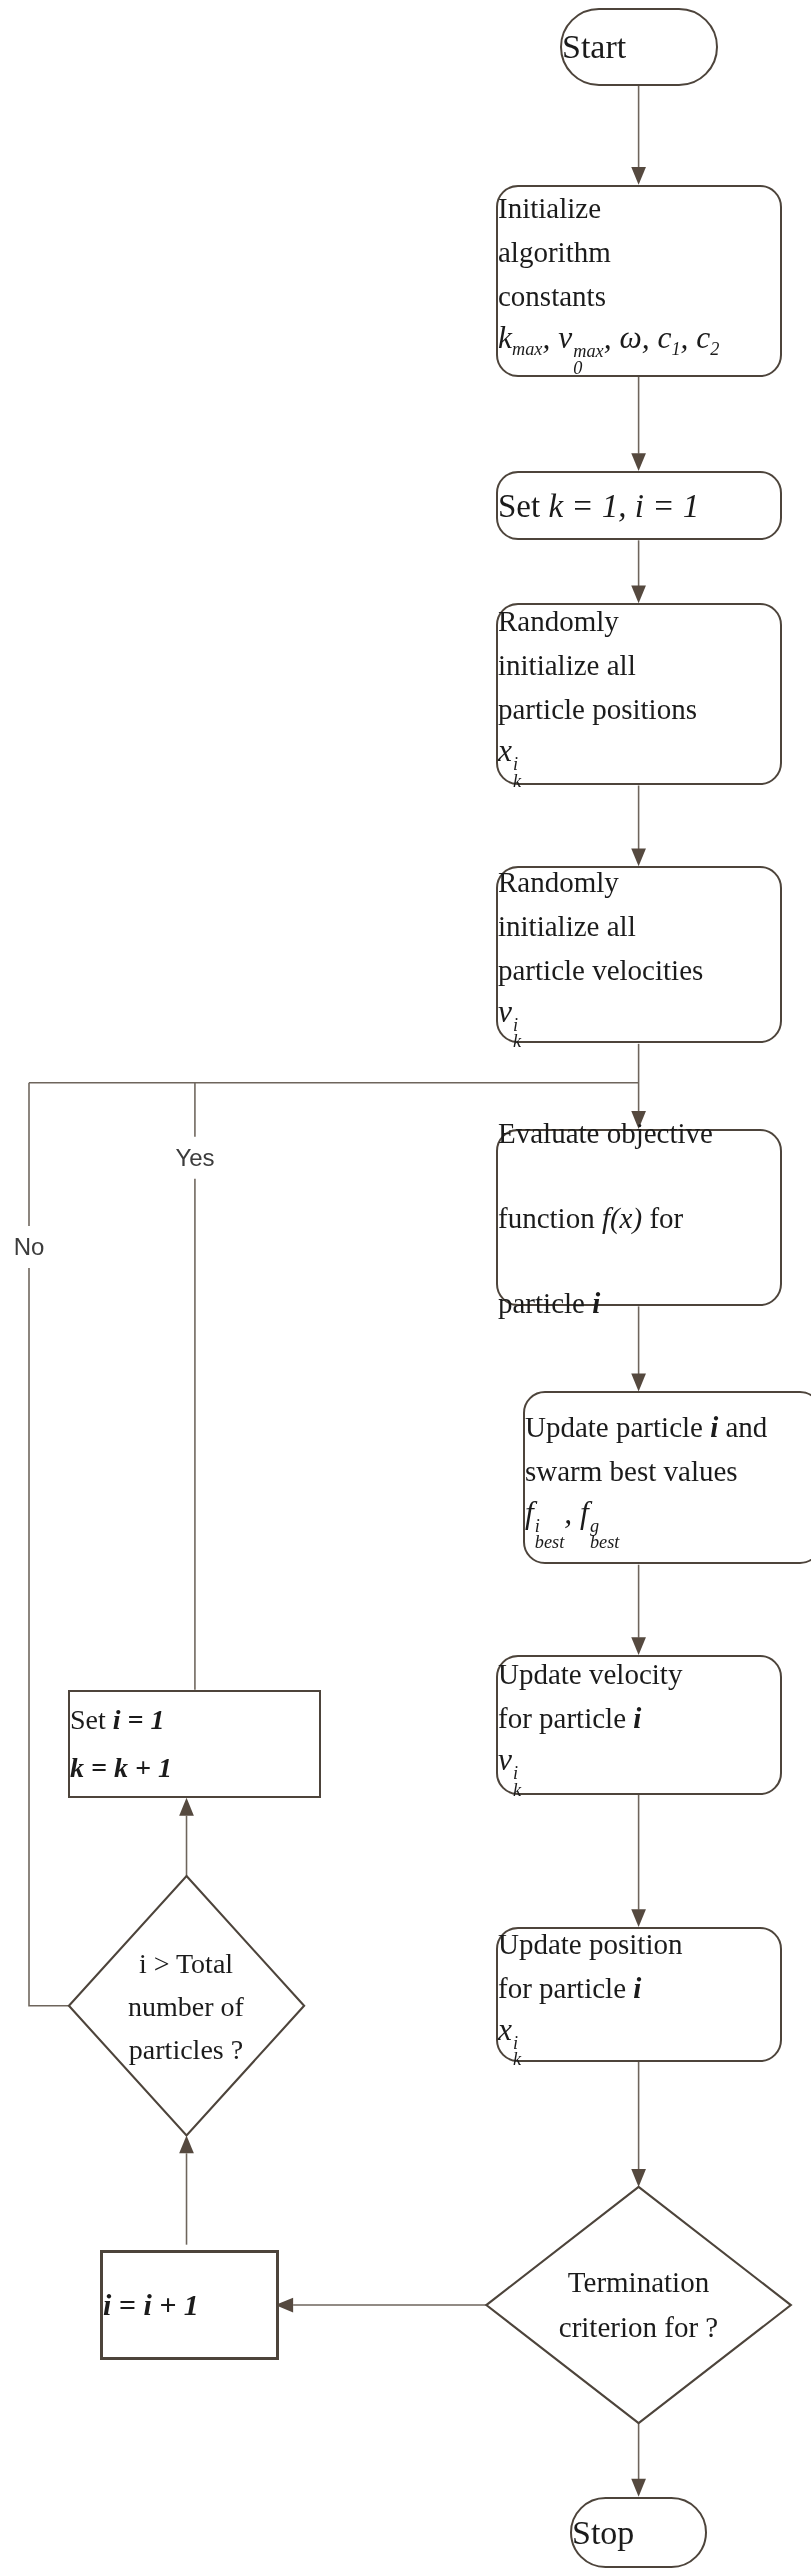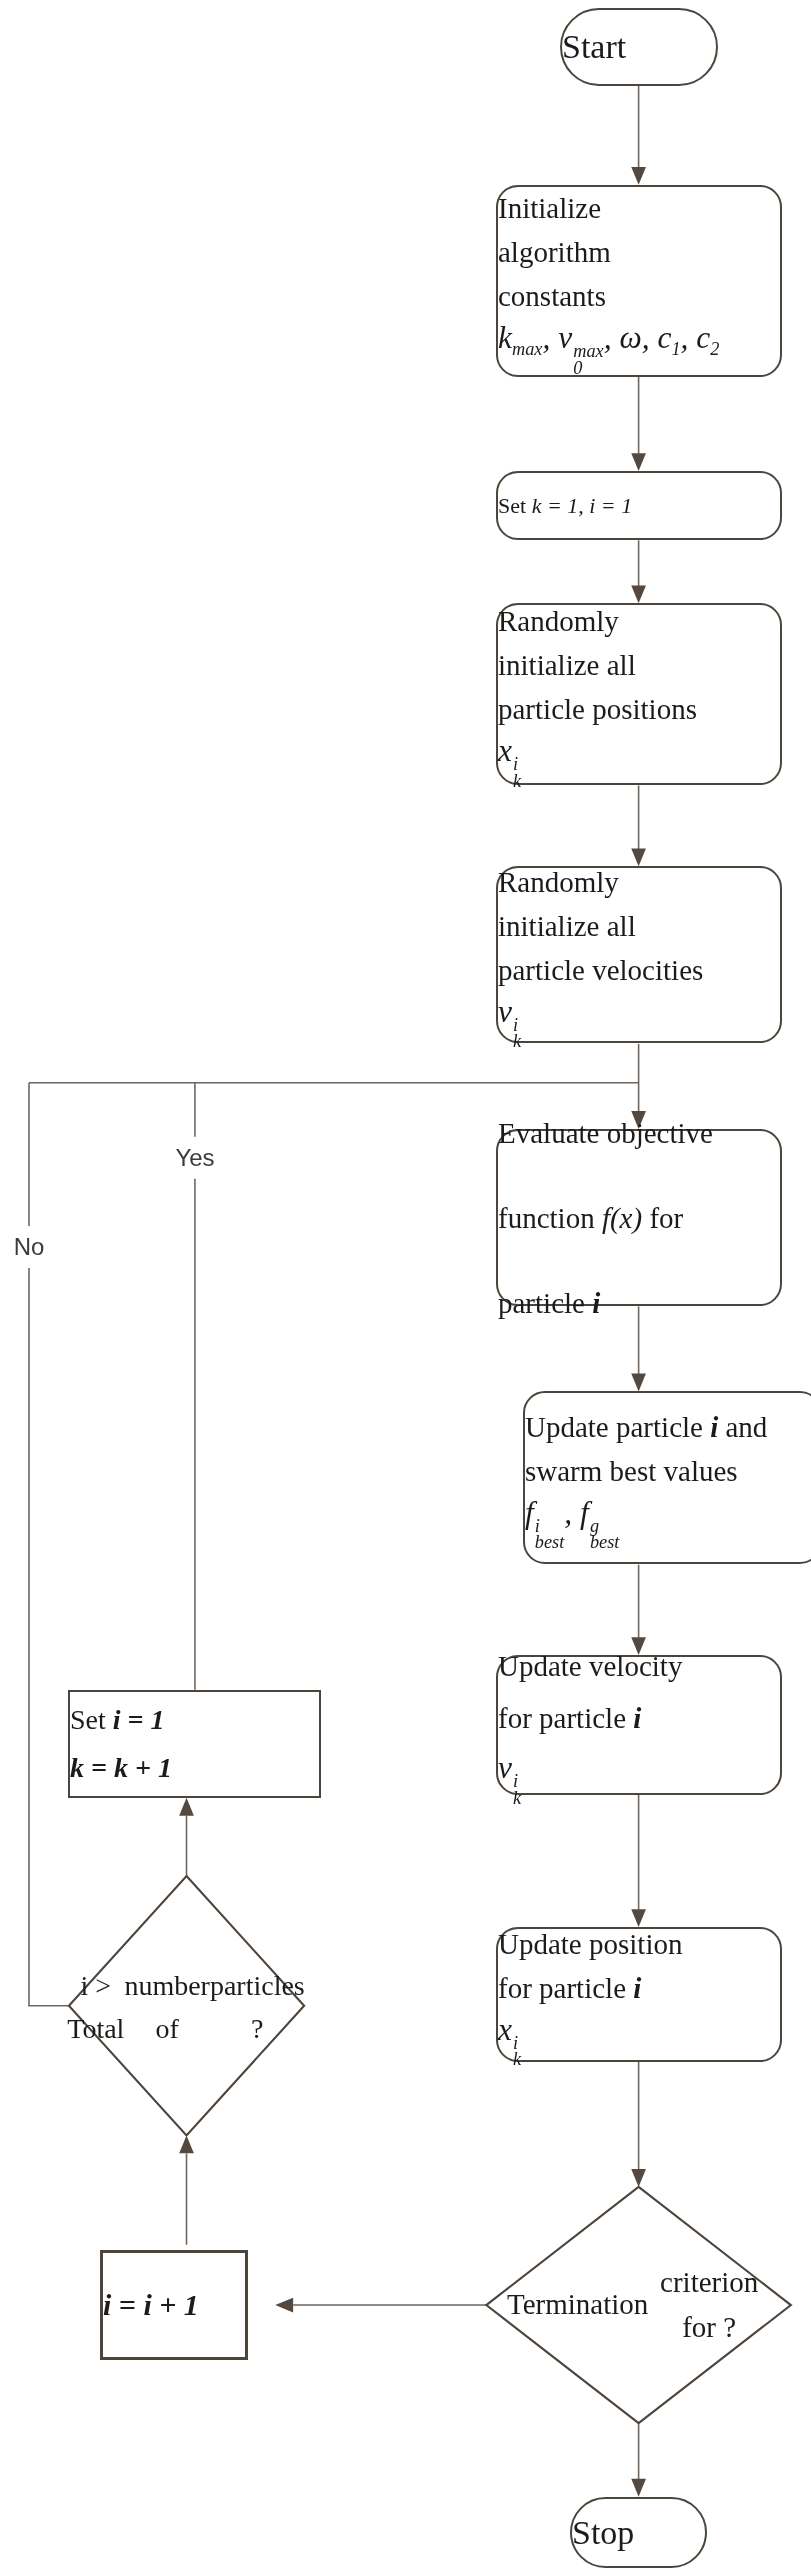--- a/index.html
+++ b/index.html
@@ -24,27 +24,27 @@
   .terminator{border-radius:42px;font-size:34px;}
   .process{font-size:29px;line-height:44px;border-radius:22px;}
   .process .mathline{font-size:31.5px;line-height:39px;font-family:Liberation Serif, serif;}
   .mi{font-style:italic;}
   .bi{font-style:italic;font-weight:bold;}
   .mathline{font-style:italic;}
   sub{font-size:0.58em;}
   .ss{display:inline-flex;flex-direction:column;align-items:flex-start;
       vertical-align:-0.50em;line-height:0.9;font-size:0.58em;margin-left:1.1px;}
   .ss .s-sup,.ss .s-sub{font-style:italic;display:block;}
-  .dtext{position:absolute;display:flex;align-items:center;
+  .dtext{position:absolute;display:flex;flex-direction:column;align-items:center;
          justify-content:center;text-align:center;font-size:28px;line-height:43px;}
   .edge-label{position:absolute;font-family:"Liberation Sans",sans-serif;
               font-size:24px;color:var(--label);text-align:center;}
   .seti-box{font-size:28px;line-height:48px;font-family:Liberation Serif, serif;}
   .iplus-box{border-width:3.2px;font-size:30px;}
-  .setk-box{font-size:22px;}
+  .setk-box{font-size:33px;}
 </style>
 </head>
 <body>
 
 <div class="canvas">
 
   <svg class="wires" viewBox="0 0 1546 4906">
 
     <line class="fl" x1="1216" y1="163" x2="1216" y2="320"></line>
     <line class="fl" x1="1216" y1="718" x2="1216" y2="864"></line>
@@ -154,21 +154,21 @@
       <span class="mi">f</span><span class="ss">
           <span class="s-sup">i</span>
           <span class="s-sub">best</span>
         </span><span>, </span><span class="mi">f</span><span class="ss">
           <span class="s-sup">g</span>
           <span class="s-sub">best</span>
         </span>
     </div>
   </div>
 
-  <div class="node process" style="left:496px;top:1655px;width:286px;height:140px;gap:8px;">
+  <div class="node process" style="left:496px;top:1655px;width:286px;height:140px;">
     <div>Update velocity</div>
     <div>
       <span>for particle </span><span class="bi">i</span>
     </div>
     <div class="mathline">
       <span class="mi">v</span><span class="ss">
           <span class="s-sup">i</span>
           <span class="s-sub">k</span>
         </span>
     </div>
@@ -198,21 +198,21 @@
     <div>particles ?</div>
   </div>
 
   <div class="node seti-box" style="left:68px;top:1690px;width:253px;height:108px;">
     <div>
       <span>Set </span><span class="bi">i = 1</span>
     </div>
     <div class="bi">k = k + 1</div>
   </div>
 
-  <div class="node iplus-box" style="left:100px;top:2250px;width:148px;height:110px;">
+  <div class="node iplus-box" style="left:100px;top:2250px;width:179px;height:110px;">
     <div class="bi">i = i + 1</div>
   </div>
 
   <div class="node terminator" style="left:570px;top:2497px;width:137px;height:71px;">
     <div>Stop</div>
   </div>
 
   <div class="edge-label" style="left:158px;top:1144px;width:74px;">Yes</div>
   <div class="edge-label" style="left:0px;top:1233px;width:58px;">No</div>
 

